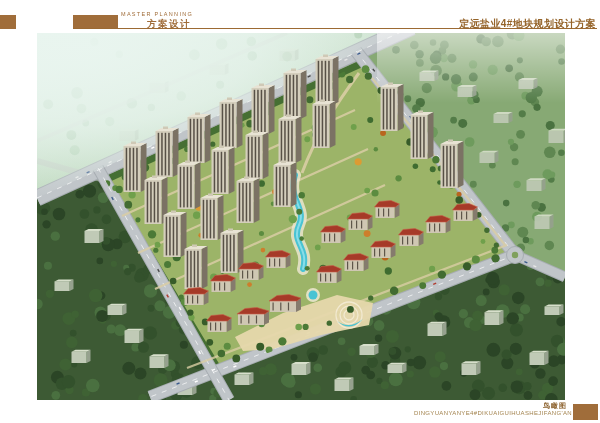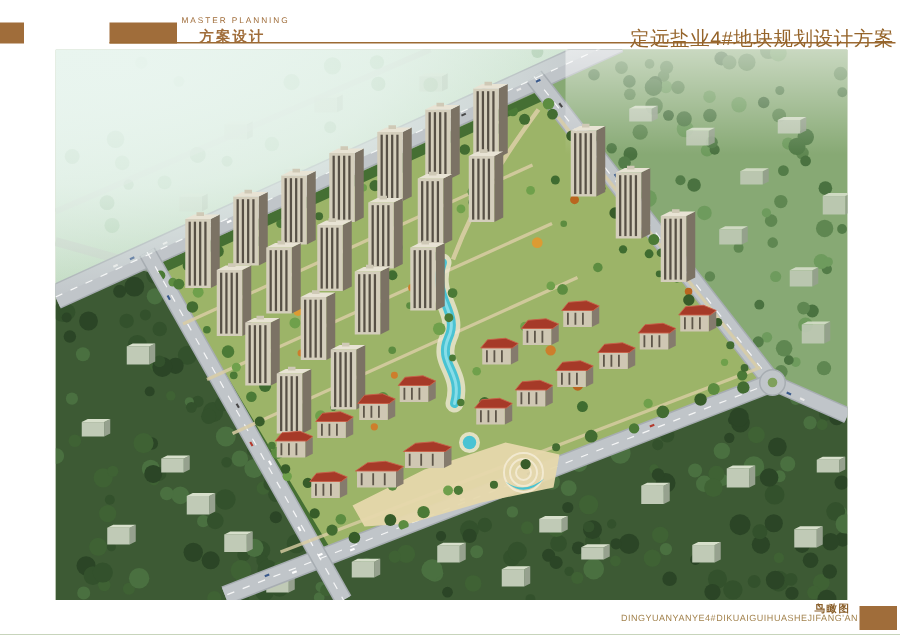--- a/index.html
+++ b/index.html
@@ -11,26 +11,26 @@
     font-family:"Liberation Sans", sans-serif;
   }
   .hrect{position:absolute;background:var(--accent);}
   #hrect1{left:0;top:15px;width:16px;height:14px;}
   #hrect2{left:73px;top:15px;width:45px;height:14px;}
   #eyebrow{
     position:absolute;left:121px;top:11px;font-size:5.5px;letter-spacing:1.3px;
     color:var(--accent);white-space:nowrap;
   }
   #subtitle{
-    position:absolute;left:133px;top:17.5px;font-size:9.5px;letter-spacing:1.5px;
+    position:absolute;left:147px;top:17.5px;font-size:9.5px;letter-spacing:1.5px;
     color:var(--accent);white-space:nowrap;font-weight:bold;
   }
   #hline{position:absolute;left:73px;top:28px;right:3px;height:1.4px;background:var(--line);}
   #maintitle{
-    position:absolute;right:4px;top:16.5px;font-size:13px;font-weight:normal;
+    position:absolute;right:4px;top:16.5px;font-size:10px;font-weight:bold;
     letter-spacing:0.4px;color:var(--title);white-space:nowrap;
   }
   #photo{position:absolute;left:37px;top:33px;width:528px;height:367px;display:block;}
   #fcap{
     position:absolute;right:33px;top:401px;font-size:7px;font-weight:bold;
     color:var(--cap);letter-spacing:1px;white-space:nowrap;
   }
   #fpin{
     position:absolute;right:28px;top:409.5px;font-size:6px;letter-spacing:0.35px;
     color:var(--pin);white-space:nowrap;

